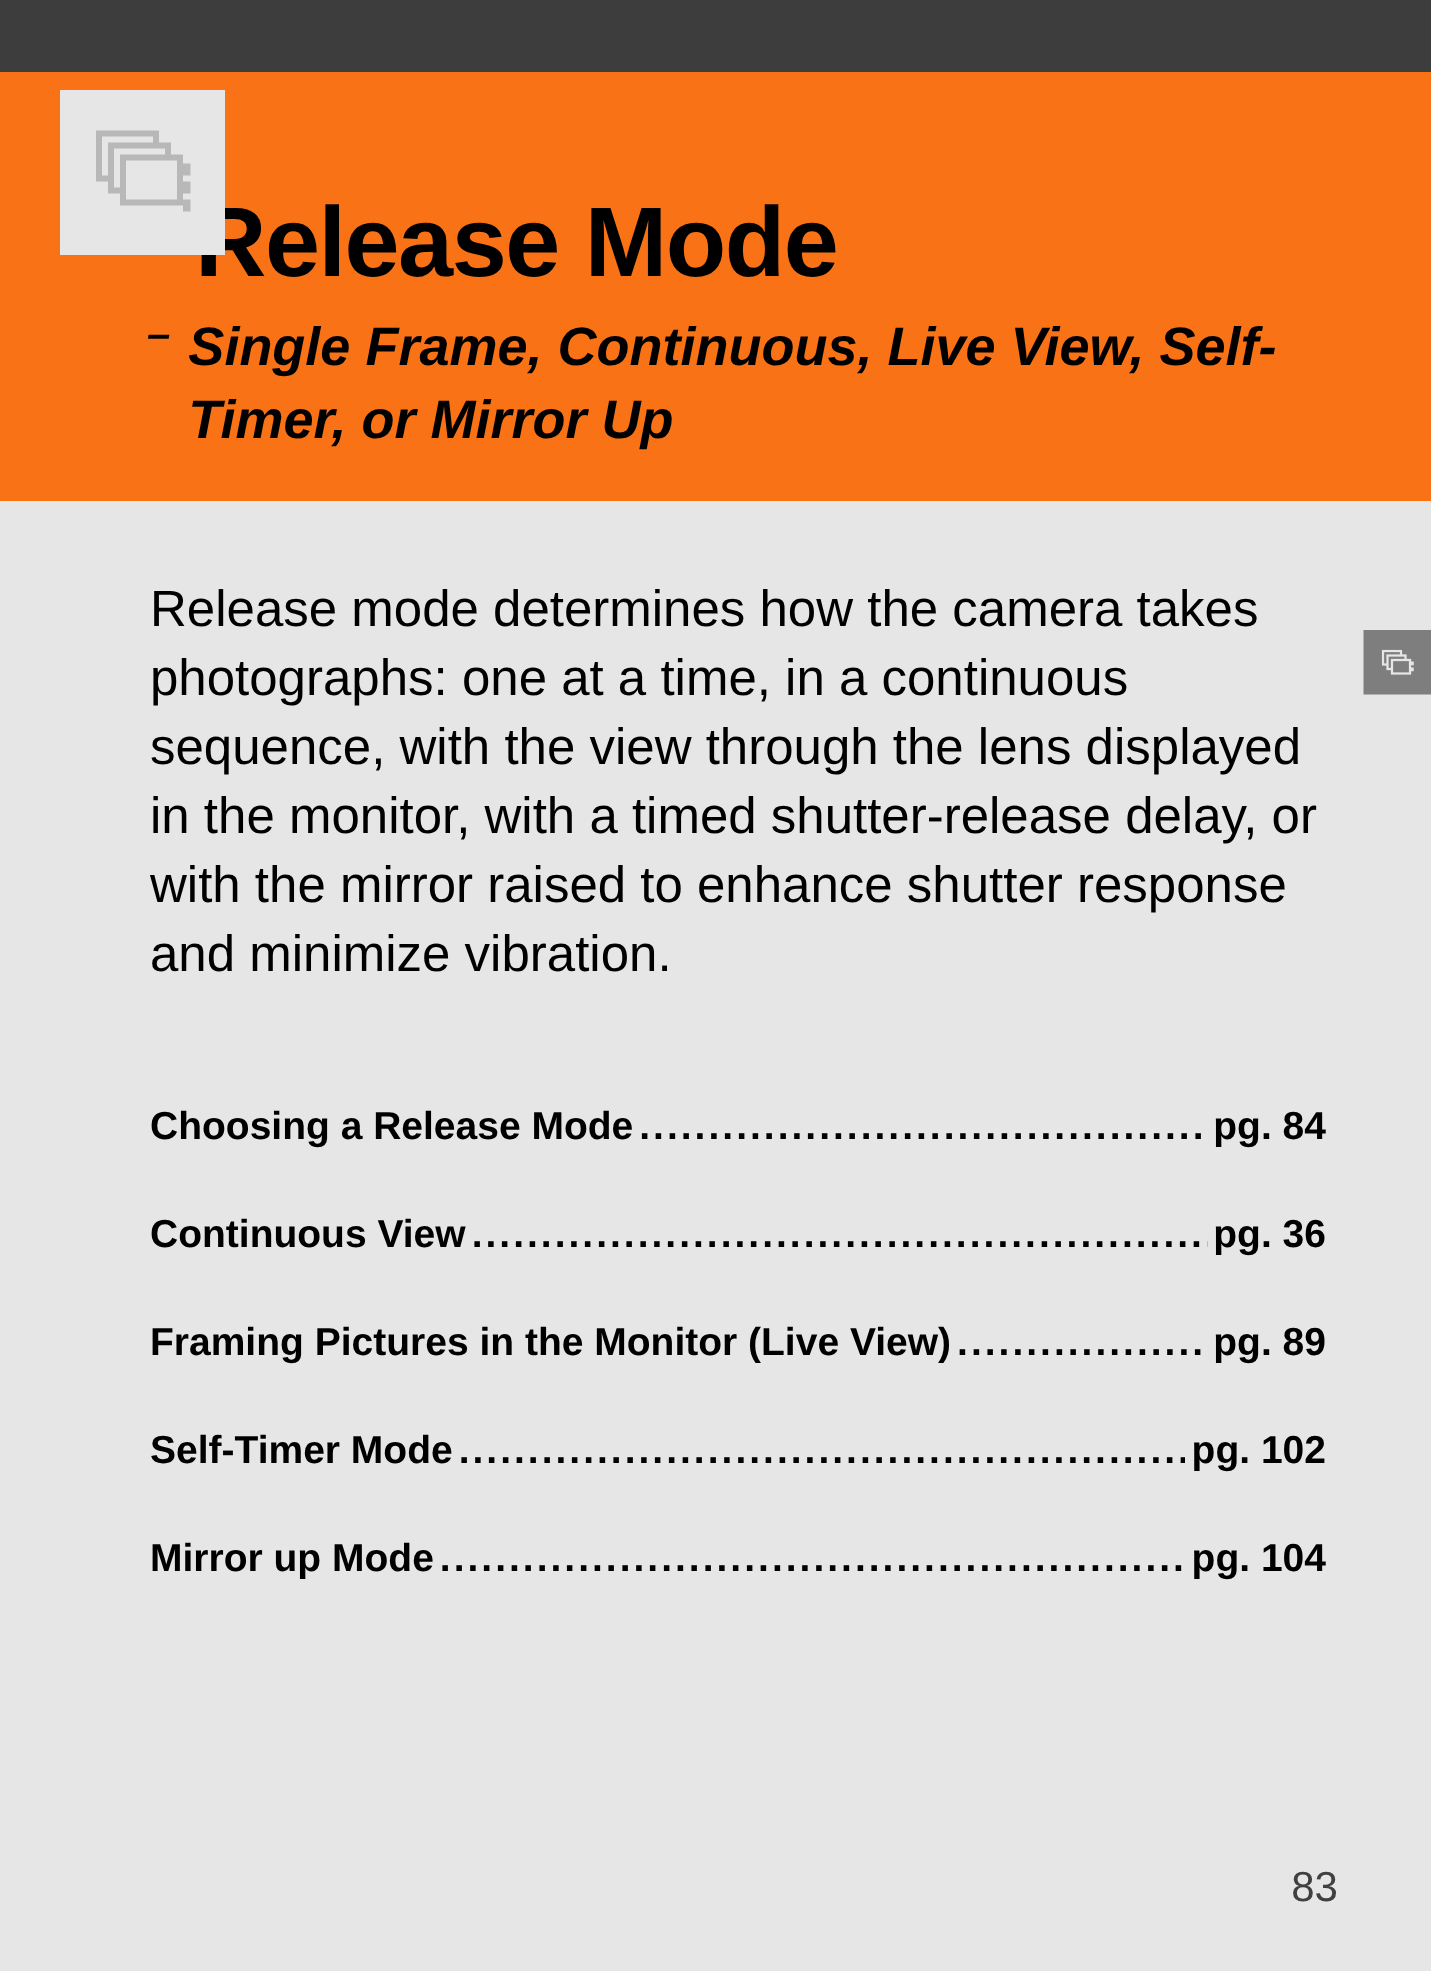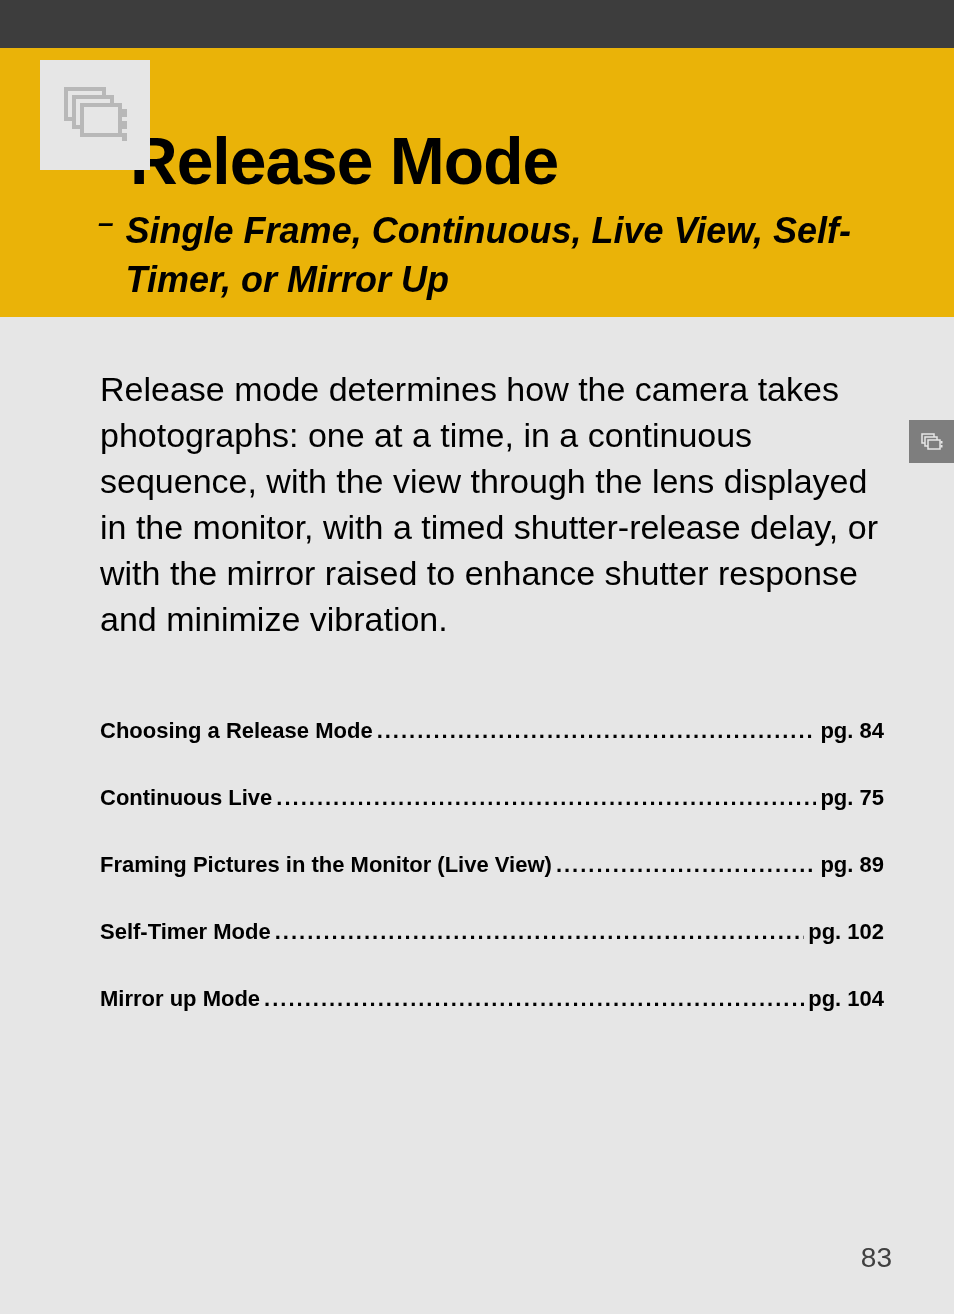--- a/index.html
+++ b/index.html
@@ -14,22 +14,22 @@
       font-family: "Segoe UI", Arial, sans-serif;
       position: relative;
       overflow: hidden;
     }
     .top-bar {
       background: #3d3d3d;
       height: 48px;
       width: 100%;
     }
     .header-section {
-      background: #eab308;
-      padding: 20px 0 13px 0;
+      background: #f97316;
+      padding: 20px 0 30px 0;
       position: relative;
     }
     .icon-block {
       position: absolute;
       left: 40px;
       top: 12px;
       width: 110px;
       height: 110px;
       background: #e6e6e6;
       display: flex;
@@ -77,21 +77,21 @@
       color: #000;
       line-height: 1.35;
       font-weight: 400;
     }
     .toc {
       margin-top: 52px;
     }
     .toc-row {
       display: flex;
       align-items: baseline;
-      font-size: 22px;
+      font-size: 26px;
       font-weight: bold;
       color: #000;
       margin-bottom: 18px;
       white-space: nowrap;
     }
     .toc-title {
       flex-shrink: 0;
     }
     .toc-dots {
       flex: 1;
@@ -156,23 +156,23 @@
 <div class="body-content">
   <p class="intro-text">Release mode determines how the camera takes photographs: one at a time, in a continuous sequence, with the view through the lens displayed in the monitor, with a timed shutter-release delay, or with the mirror raised to enhance shutter response and minimize vibration.</p>
 
   <div class="toc">
     <div class="toc-row">
       <span class="toc-title">Choosing a Release Mode</span>
       <span class="toc-dots"></span>
       <span class="toc-page">pg. 84</span>
     </div>
     <div class="toc-row">
-      <span class="toc-title">Continuous Live</span>
-      <span class="toc-dots"></span>
-      <span class="toc-page">pg. 75</span>
+      <span class="toc-title">Continuous View</span>
+      <span class="toc-dots"></span>
+      <span class="toc-page">pg. 36</span>
     </div>
     <div class="toc-row">
       <span class="toc-title">Framing Pictures in the Monitor (Live View)</span>
       <span class="toc-dots"></span>
       <span class="toc-page">pg. 89</span>
     </div>
     <div class="toc-row">
       <span class="toc-title">Self-Timer Mode </span>
       <span class="toc-dots"></span>
       <span class="toc-page"> pg. 102</span>

